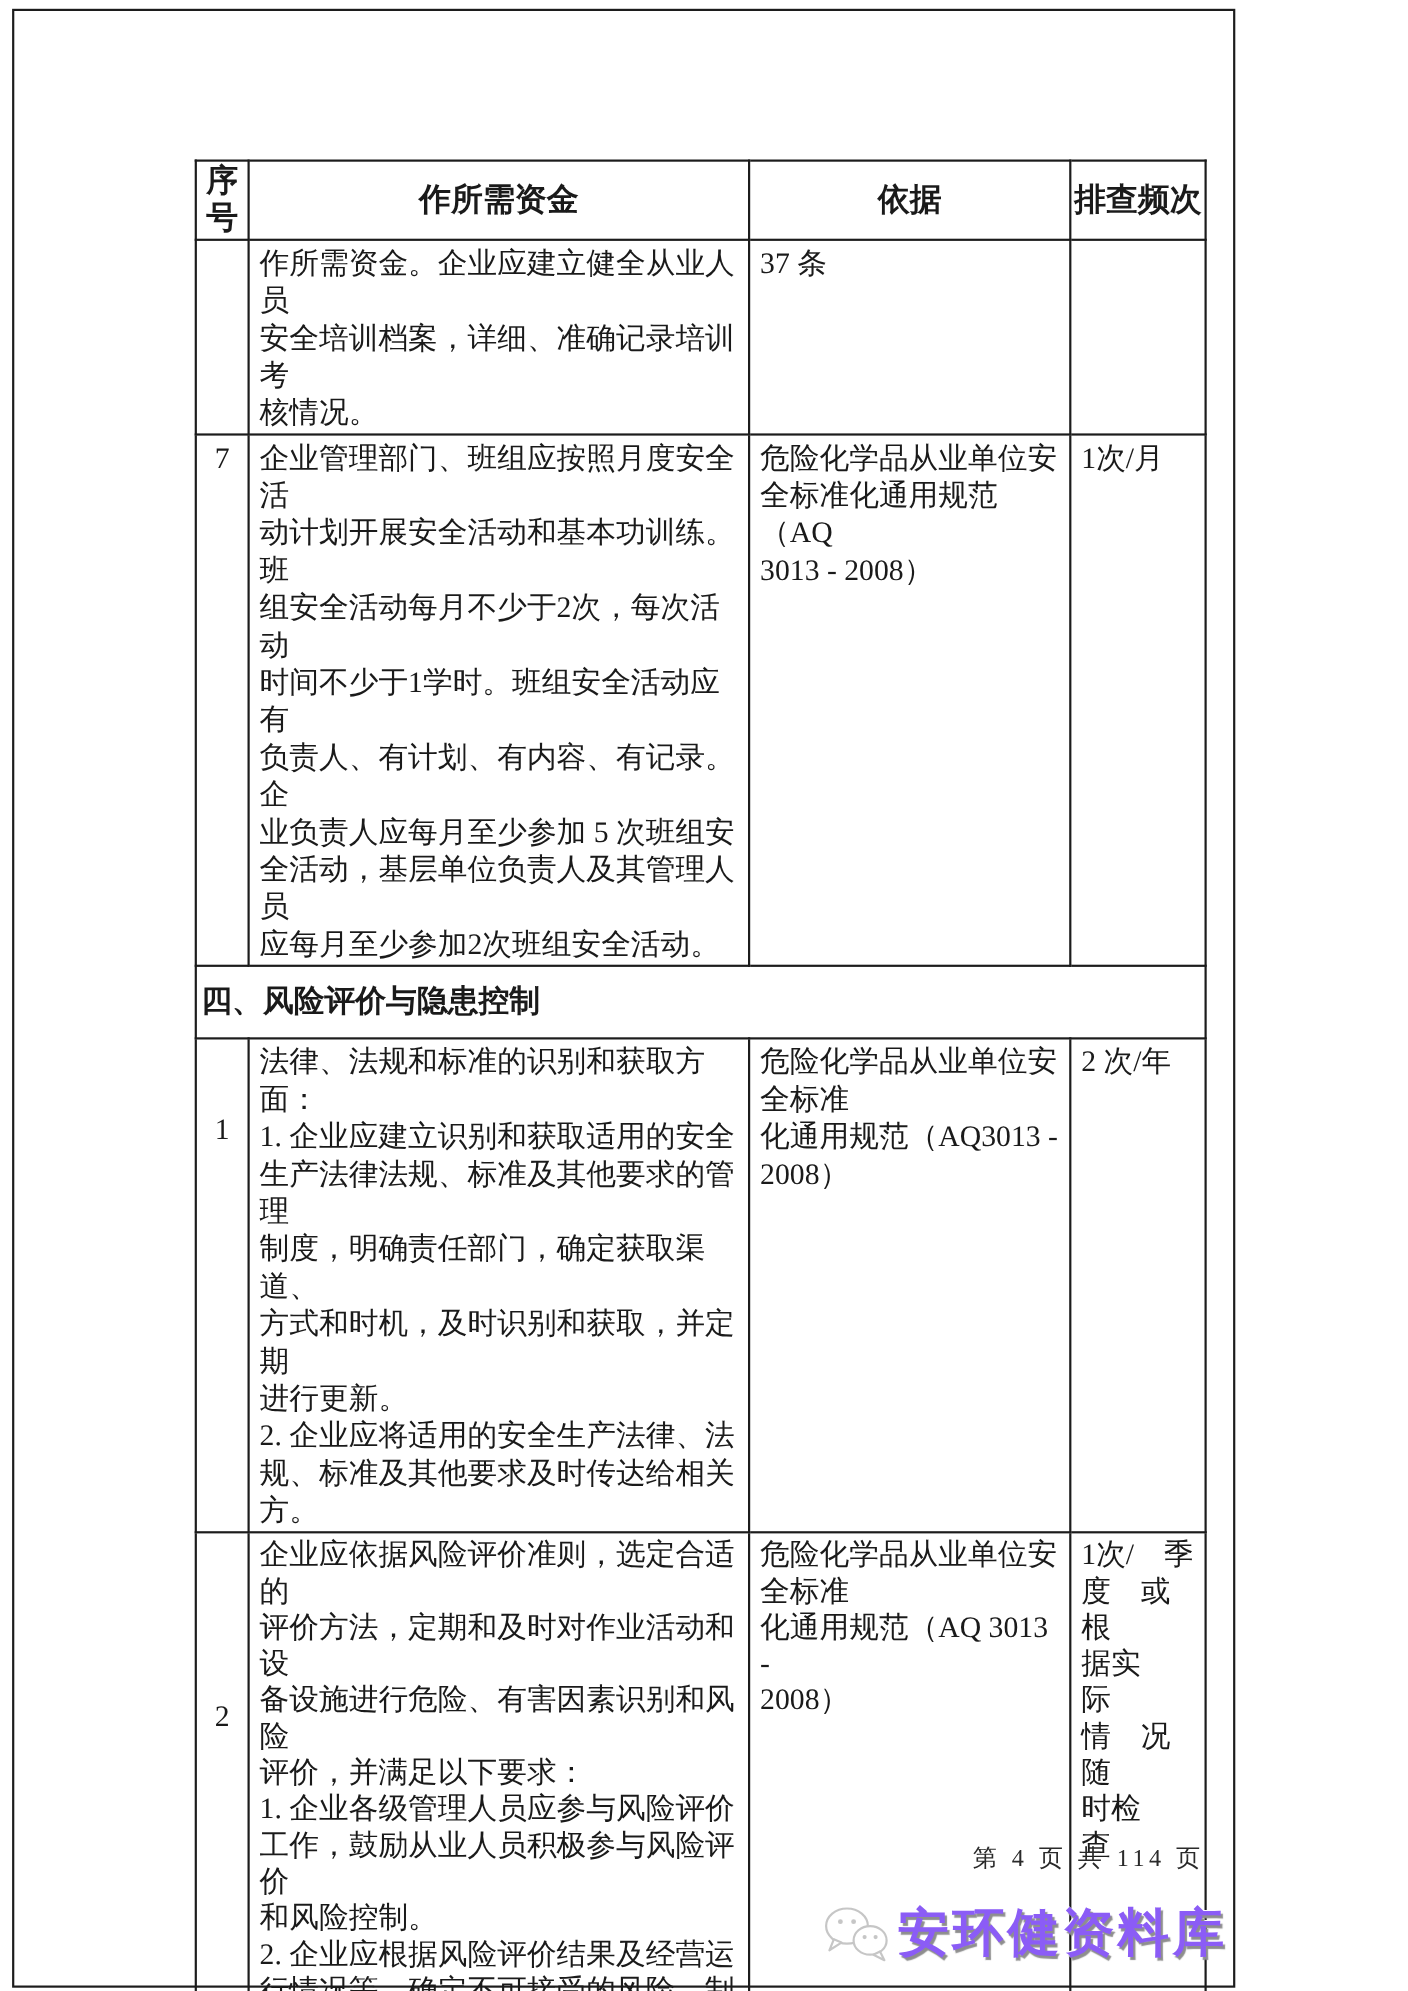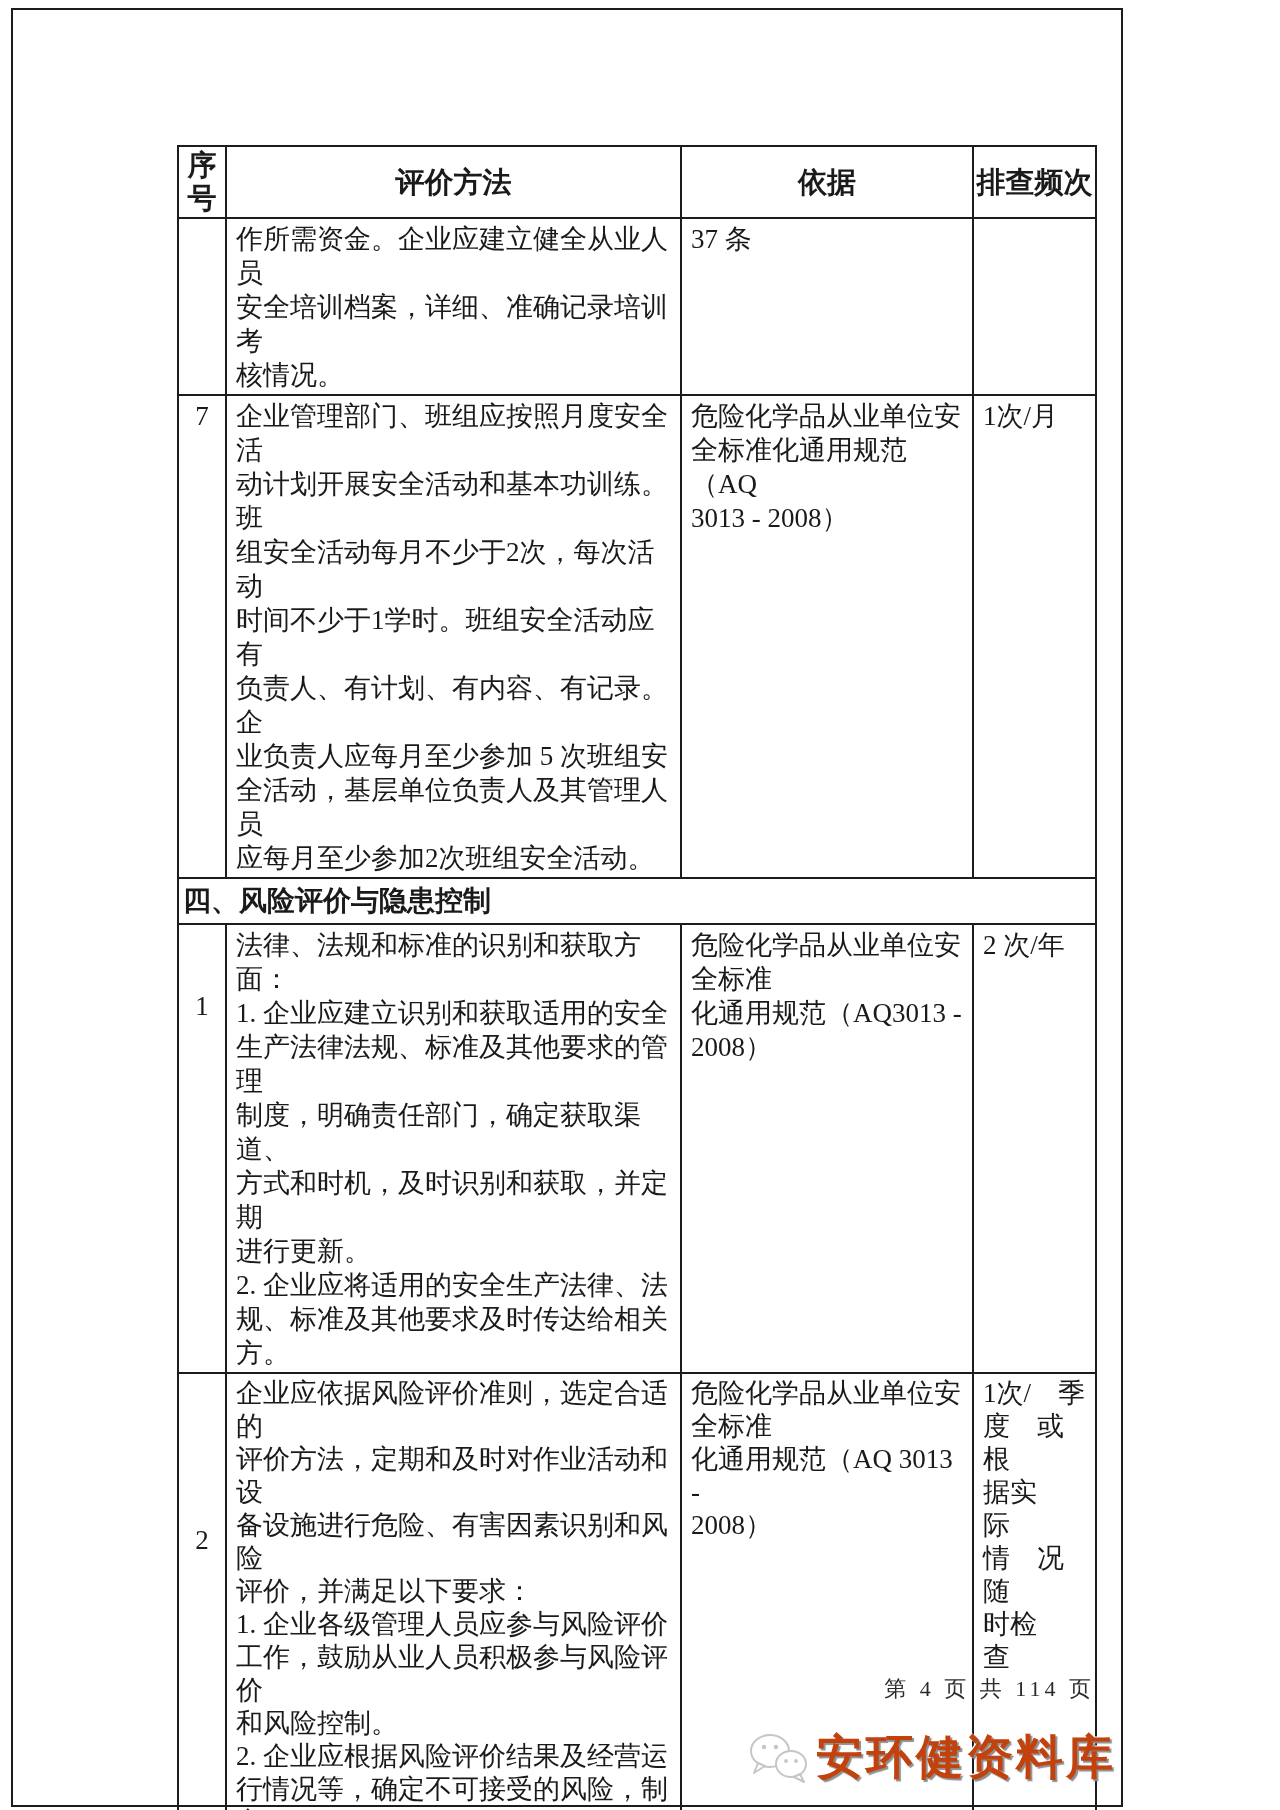--- a/index.html
+++ b/index.html
@@ -10,47 +10,47 @@
   table.doc{position:absolute;left:177px;top:145px;width:918px;border-collapse:collapse;table-layout:fixed;}
   table.doc td,table.doc th{border:2px solid #1c1c1c;vertical-align:top;box-sizing:border-box;}
   table.doc th{font-weight:bold;font-size:29px;line-height:33px;text-align:center;vertical-align:middle;padding:2px;}
   thead tr{height:70px;}
   tr.r0{height:100px;margin-left:19px;} tr.r1{height:273px;} tr.r2{height:34px;} tr.r3{height:303px;} tr.r4{height:735px;}
   td.cell-no{text-align:center;font-size:27px;line-height:34px;padding:3px 0;}
   td.cell-content,td.cell-basis,td.cell-freq{font-size:27px;line-height:34px;white-space:pre-line;padding:3px 6px 2px 9px;}
   tr.r4 td{line-height:33px;}
   tr.r3 td.cell-no{padding-top:64px;}
   tr.r4 td.cell-no{padding-top:150px;}
-  tr.section td{font-weight:bold;font-size:28px;line-height:30px;padding:7px 4px;}
+  tr.section td{font-weight:bold;font-size:28px;line-height:30px;padding:17px 4px;}
 
   .footer{position:absolute;left:177px;top:1674px;width:918px;text-align:right;
           font-size:22px;letter-spacing:4px;color:#2a2a2a;}
 
   .watermark{position:absolute;right:16px;top:1726px;display:flex;align-items:center;gap:6px;}
-  .watermark .wm-text{font-size:47px;font-weight:bold;letter-spacing:3px;color:#c2410c;
+  .watermark .wm-text{font-size:47px;font-weight:bold;letter-spacing:3px;color:#8b5cf6;
           text-shadow:2px 2px 1px #8e8e8e,-1px -1px 0 #ffffff;}
   .wm-icon{opacity:.85;}
 </style>
 </head>
 <body>
 
 <div class="page">
   <div class="frame"></div>
 
   <table class="doc">
     <colgroup>
       <col style="width:48px">
         <col style="width:455px">
         <col style="width:292px">
         <col style="width:123px">
     </colgroup>
     <thead>
       <tr>
         <th>序号</th>
-        <th>评价方法</th>
+        <th>作所需资金</th>
         <th>依据</th>
         <th>排查频次</th>
       </tr>
     </thead>
     <tbody>
         <tr class="r0">
           <td class="cell-no"></td>
           <td class="cell-content">作所需资金。企业应建立健全从业人员
 安全培训档案，详细、准确记录培训考
 核情况。</td>

